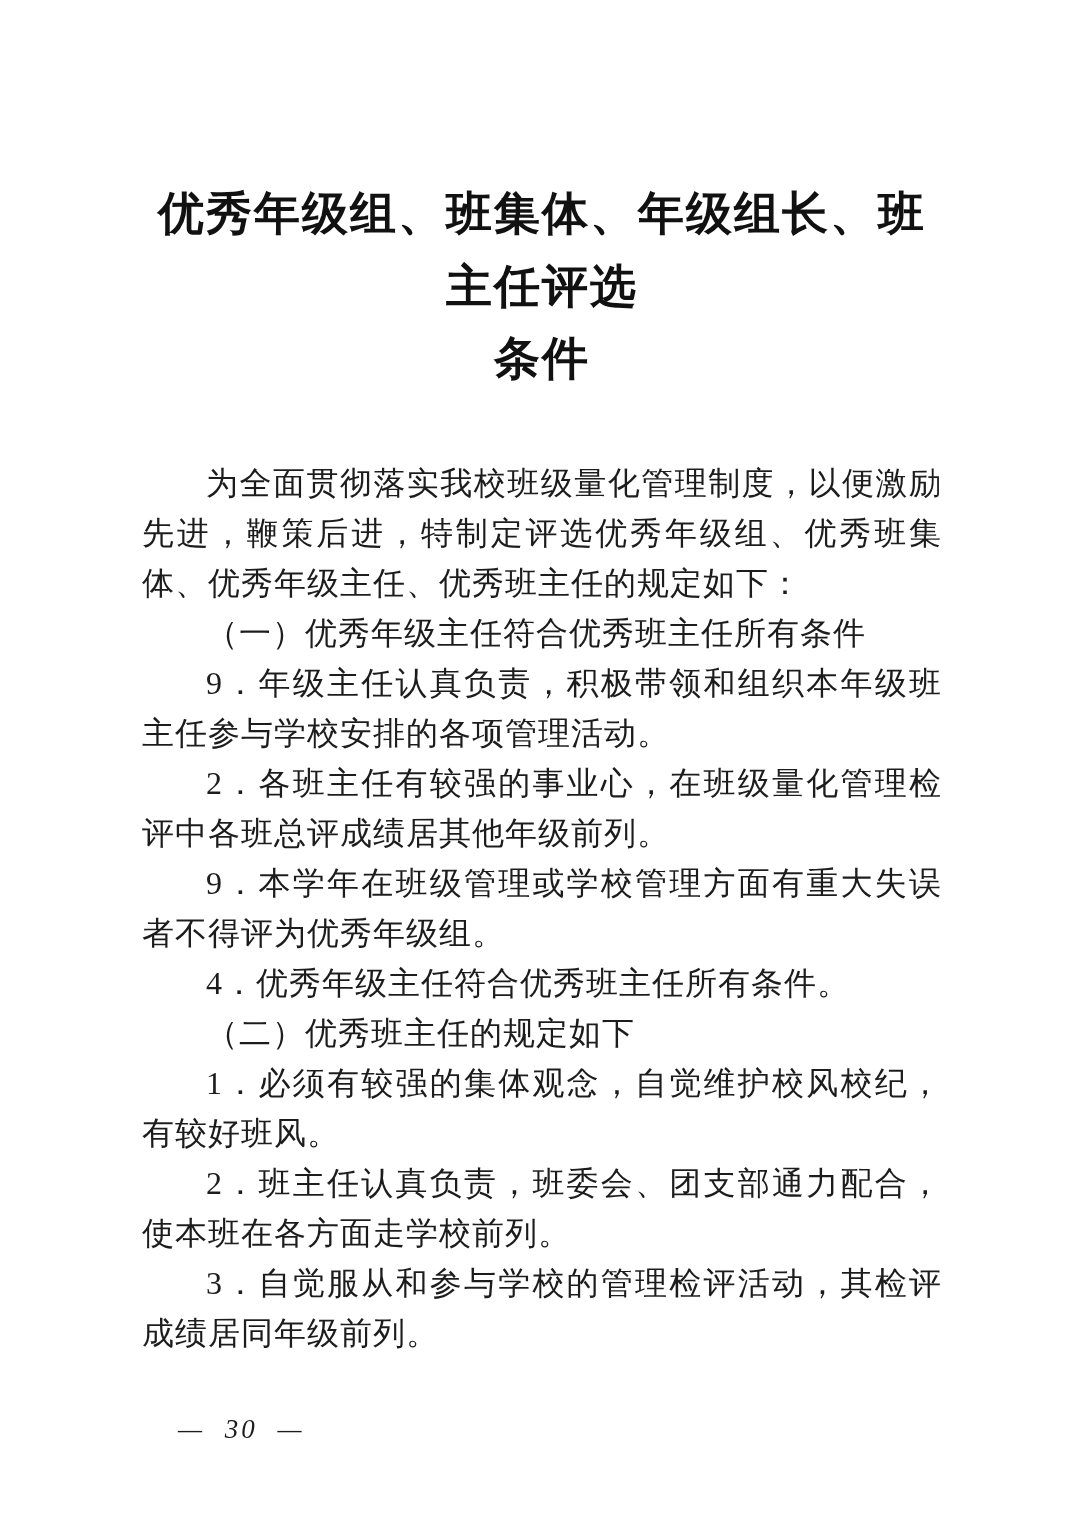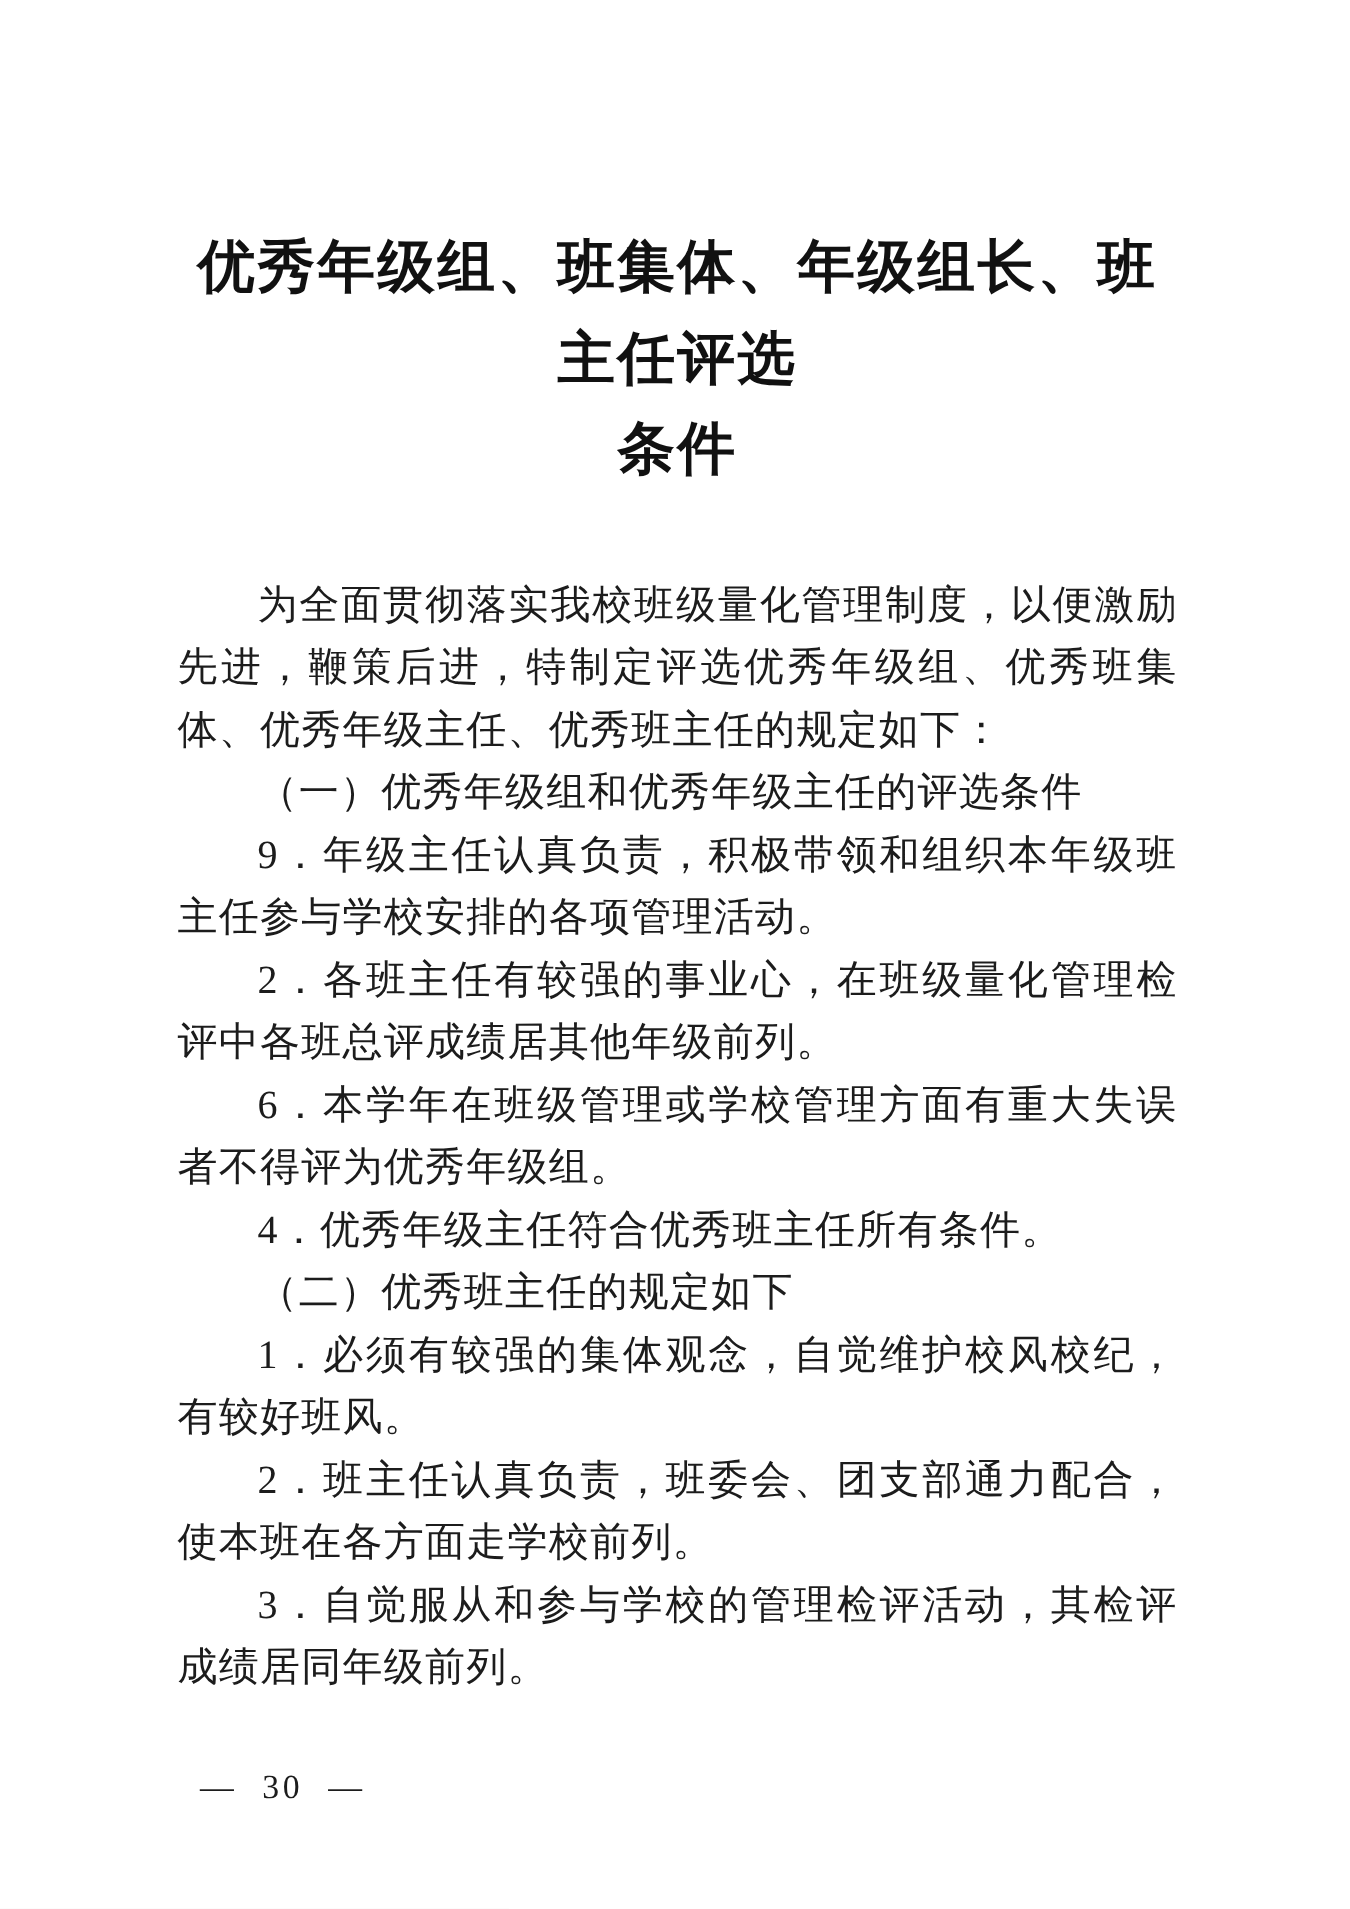--- a/index.html
+++ b/index.html
@@ -39,44 +39,45 @@
     margin: 0;
     font-size: 32px;
     line-height: 50px;
     letter-spacing: 1px;
     text-align: justify;
     text-indent: 2em;
     color: #1c1c1c;
   }
   .page-footer {
     position: absolute;
-    left: 160px;
+    left: 178px;
     bottom: 82px;
     font-size: 27px;
     letter-spacing: 3px;
     word-spacing: 10px;
     color: #1c1c1c;
+    font-style: italic;
   }
 </style>
 </head>
 <body>
 
 <div class="page">
 
   <h1 class="doc-title">
     <span class="title-line">优秀年级组、班集体、年级组长、班主任评选</span>
     <span class="title-line">条件</span>
   </h1>
 
   <div class="doc-body">
     <p>为全面贯彻落实我校班级量化管理制度，以便激励先进，鞭策后进，特制定评选优秀年级组、优秀班集体、优秀年级主任、优秀班主任的规定如下：</p>
-    <p>（一）优秀年级组和优秀年级主任的评选条件</p>
+    <p>（一）优秀年级主任符合优秀班主任所有条件</p>
     <p>9．年级主任认真负责，积极带领和组织本年级班主任参与学校安排的各项管理活动。</p>
     <p>2．各班主任有较强的事业心，在班级量化管理检评中各班总评成绩居其他年级前列。</p>
-    <p>6．本学年在班级管理或学校管理方面有重大失误者不得评为优秀年级组。</p>
+    <p>9．本学年在班级管理或学校管理方面有重大失误者不得评为优秀年级组。</p>
     <p>4．优秀年级主任符合优秀班主任所有条件。</p>
     <p>（二）优秀班主任的规定如下</p>
     <p>1．必须有较强的集体观念，自觉维护校风校纪，有较好班风。</p>
     <p>2．班主任认真负责，班委会、团支部通力配合，使本班在各方面走学校前列。</p>
     <p>3．自觉服从和参与学校的管理检评活动，其检评成绩居同年级前列。</p>
   </div>
 
   <div class="page-footer">
     <span>— 30 —</span>
   </div>

